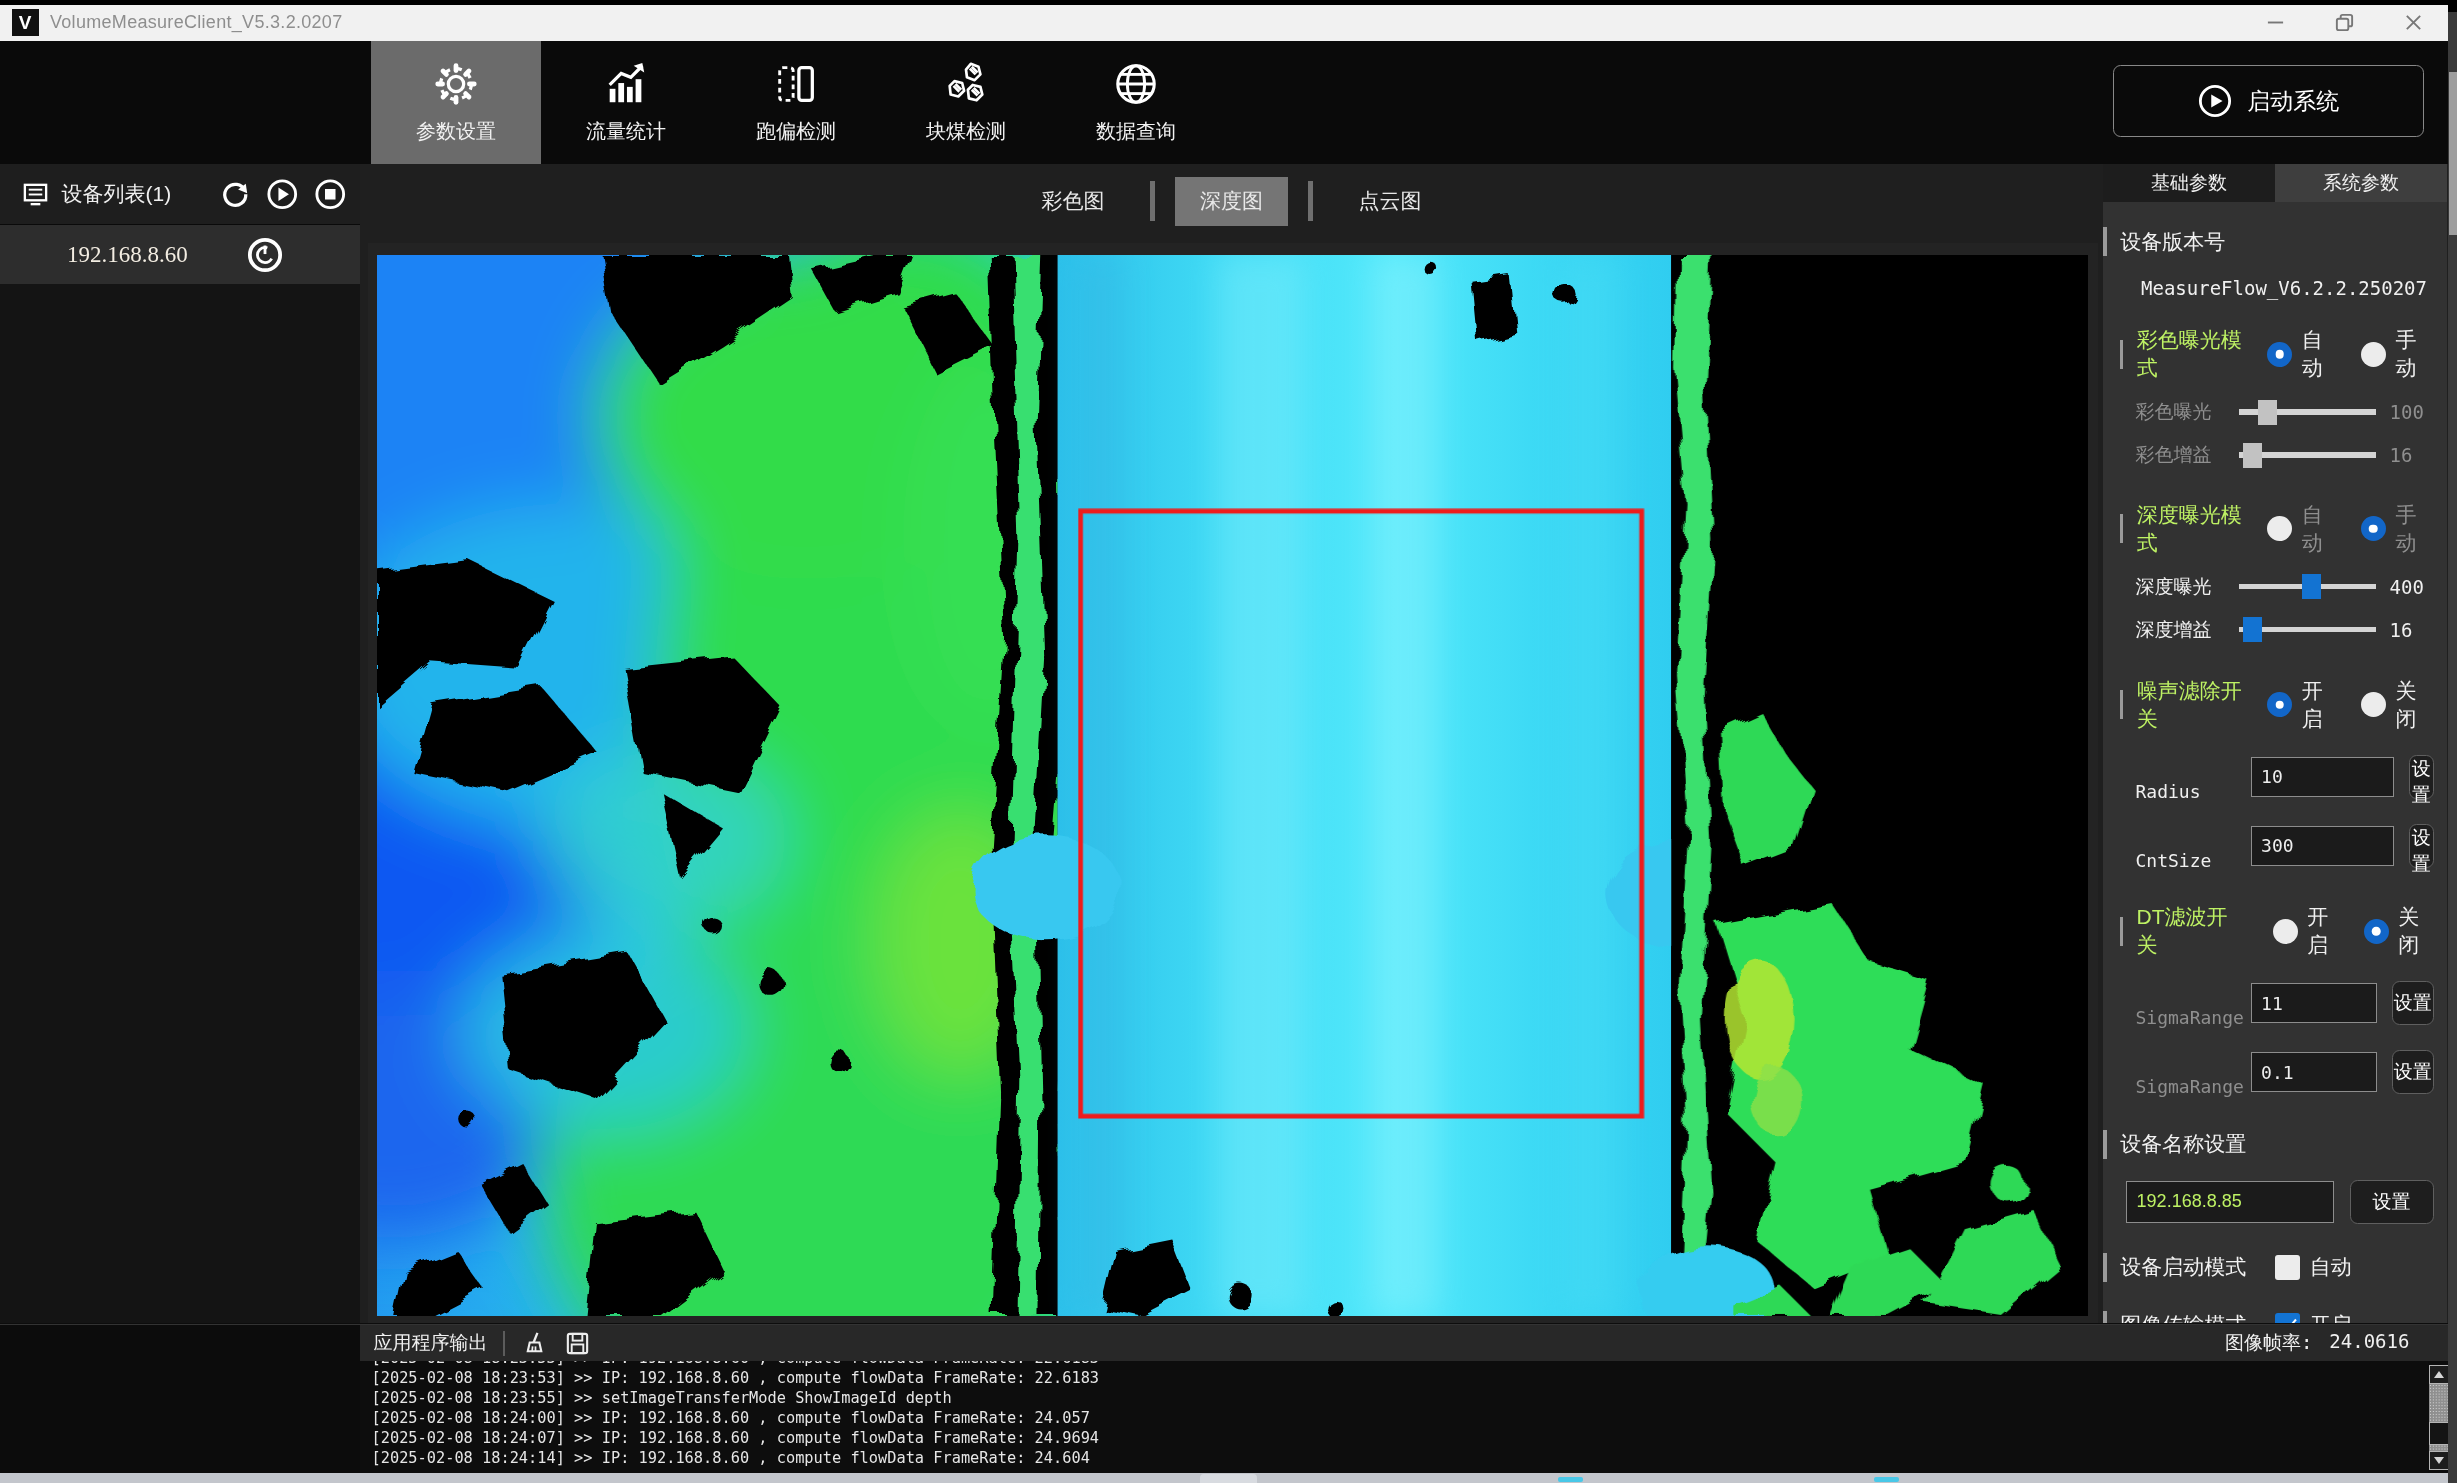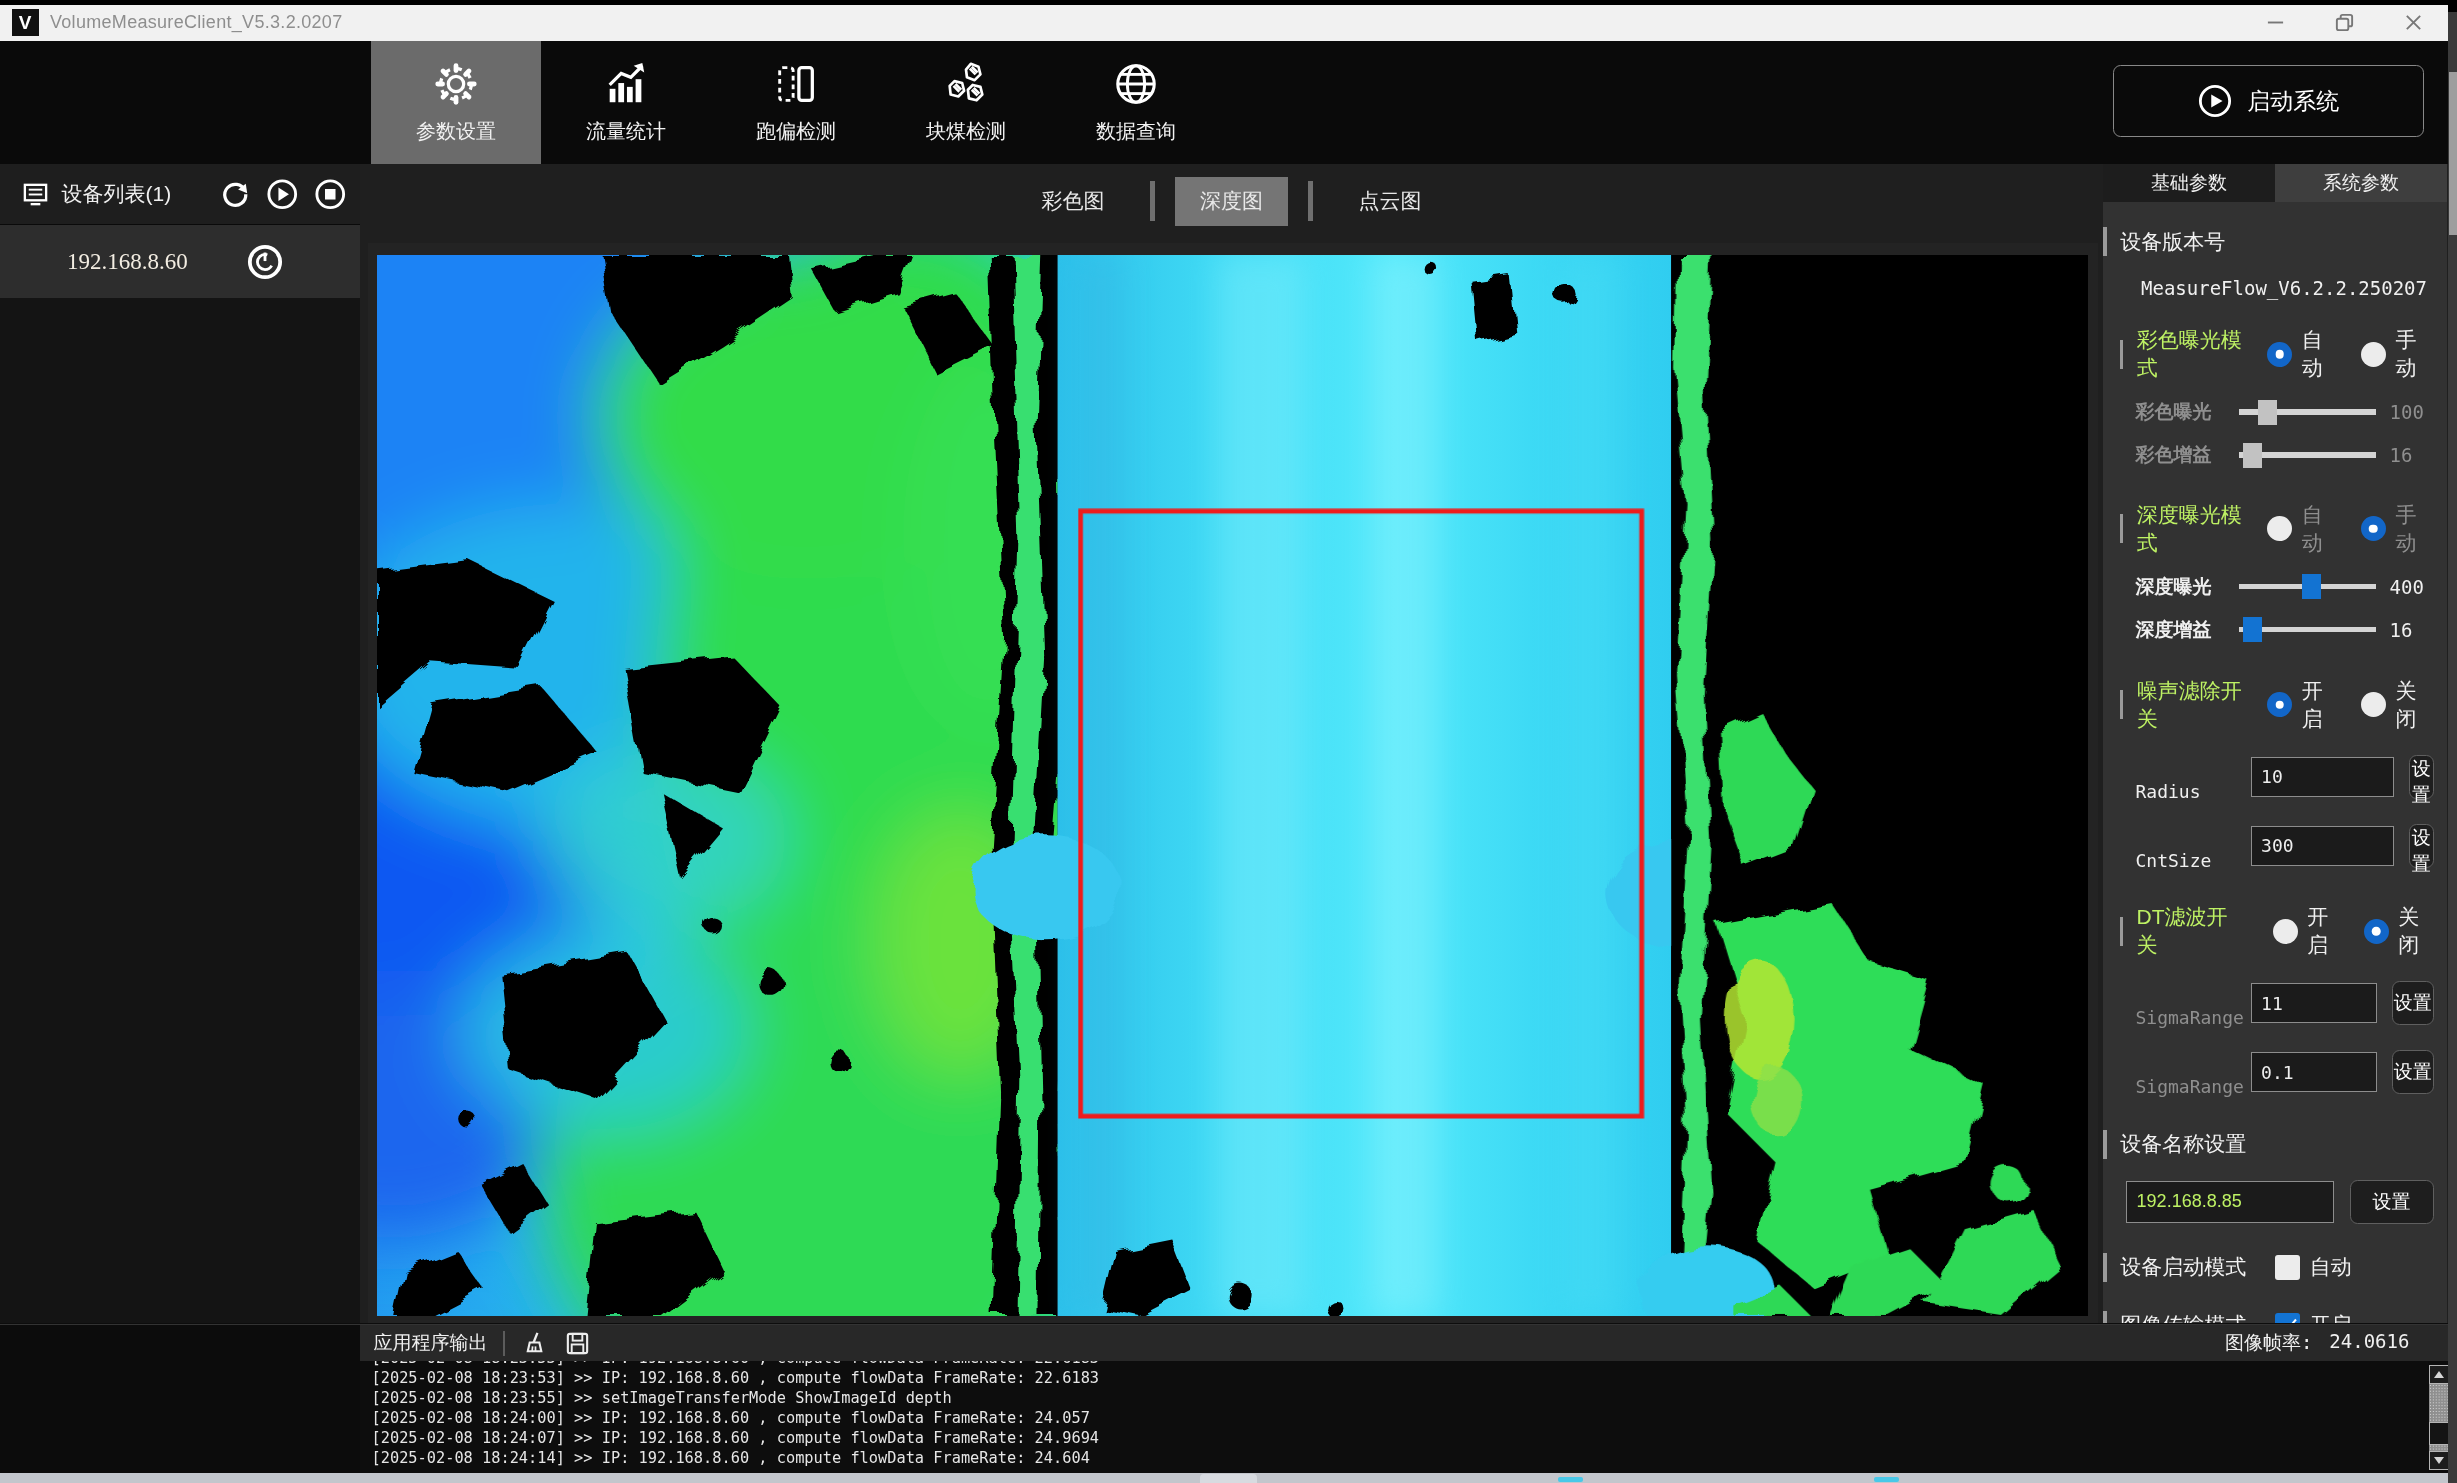--- a/index.html
+++ b/index.html
@@ -33,21 +33,21 @@
   
   .content { position: absolute; left: 0; top: 164px; width: 2458px; height: 1159px; background: #1f1f1f; }
 
   
   .sidebar { position: absolute; left: 0; top: 0; width: 360px; height: 1159px; background: #141414; }
   .sidebar-head { height: 61px; background: #1e1e1e; display: flex; align-items: center; padding: 0 13.4px 0 21px;
                   border-bottom: 1px solid #0a0a0a; }
   .sidebar-title { color: #f0f0f0; font-size: 21px; margin-left: 11.5px; flex: 1; }
   .sb-actions { display: flex; gap: 15.3px; align-items: center; }
   .sb-action { width: 32.5px; height: 32.5px; display: flex; align-items: center; justify-content: center; cursor: pointer; }
-  .device-row { height: 73px; background: #2d2d2d; display: flex; align-items: center; padding: 0 76px 0 67px; cursor: pointer; }
+  .device-row { height: 59px; background: #2d2d2d; display: flex; align-items: center; padding: 0 76px 0 67px; cursor: pointer; }
   .device-ip { color: #f3ede2; font-size: 23px; font-family: "Liberation Serif", serif; flex: 1; }
   .power-btn { width: 38px; height: 38px; display: flex; align-items: center; justify-content: center; cursor: pointer; }
 
   
   .viewer { position: absolute; left: 360px; top: 0; width: 1743px; height: 1159px; background: #1f1f1f; }
   .view-tabs { position: absolute; left: 0; top: 9.6px; width: 100%; height: 55px; display: flex;
                align-items: center; justify-content: center; gap: 7px; }
   .view-tab { color: #e8e8e8; font-size: 21px; padding: 10.5px 25px; cursor: pointer; }
   .view-tab.active { background: #757575; }
   .tab-sep { width: 4.8px; height: 40px; background: #6f6f6f; margin: 0 13.4px; }
@@ -67,21 +67,21 @@
                    margin: 21px 0 0 38px; }
   .prow { display: flex; align-items: center; margin: 17px 13.4px 0 17px; }
   .radio-row .row-title { font-size: 21px; color: #bef264; display: flex; align-items: center; }
   .radio-row .row-title::before { content: ""; width: 3.8px; height: 29px; background: #9a9a9a; margin-right: 13.4px; }
   .radio { width: 25px; height: 25px; border-radius: 50%; background: #ececec; position: relative; flex: none; cursor: pointer; }
   .radio.sel { background: #1266c8; }
   .radio.sel::after { content: ""; position: absolute; left: 50%; top: 50%; width: 8.6px; height: 8.6px;
                       border-radius: 50%; background: #fff; transform: translate(-50%,-50%); }
   .radio-label { font-size: 21px; margin-left: 9.6px; }
   .slider-row { margin-left: 32.5px; }
-  .slider-row .plabel { width: 90px; font-size: 19px; flex: none; font-weight: bold; }
+  .slider-row .plabel { width: 90px; font-size: 19px; flex: none; }
   .slider { flex: 1; height: 25px; position: relative; margin: 0 13.4px; }
   .slider .track { position: absolute; left: 0; right: 0; top: 9.6px; height: 5.7px; background: #d4d4d4; }
   .slider .handle { position: absolute; top: 0; width: 19px; height: 25px; background: #1373d2; }
   .slider-row.disabled .handle { background: #c2c2c2; }
   .slider-row .pval { width: 44px; text-align: left; font-family: "DejaVu Sans Mono", monospace; font-size: 19px; }
   .dim { color: #8f8f8f; }
   .lit { color: #f0f0f0; }
   .field-row { margin-left: 32.5px; margin-top: 19px; }
   .field-row .flabel { width: 115px; font-family: "DejaVu Sans Mono", monospace; font-size: 18px; flex: none; margin-top: 29px; }
   .field-input { width: 143px; height: 40px; background: #1b1b1b; border: 1px solid #8d8d8d; color: #eee;

